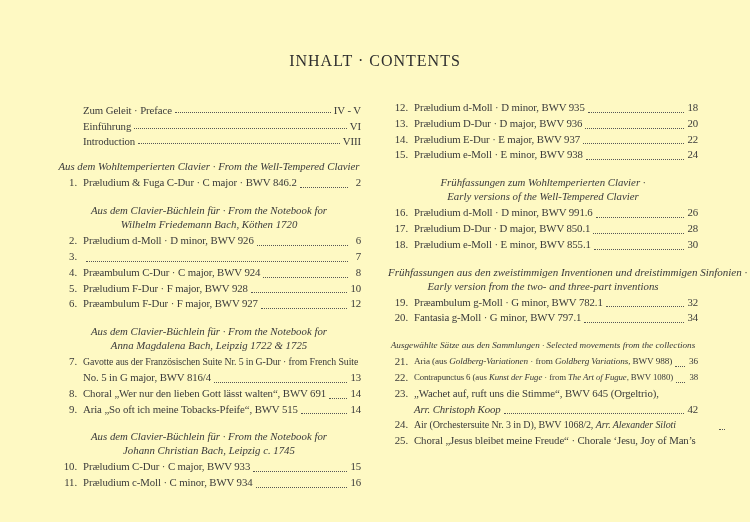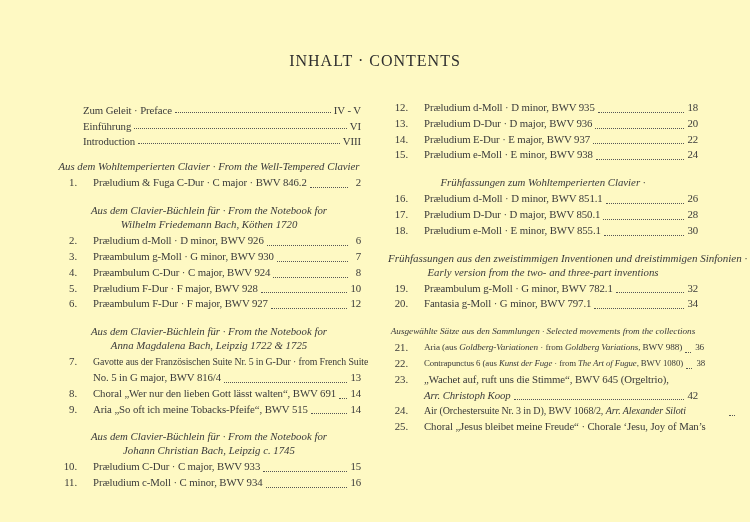--- a/index.html
+++ b/index.html
@@ -34,21 +34,21 @@
   
   .heading{
     font-style:italic;text-align:center;
     margin:12px 0 2px 0;
     font-size:10.8px;line-height:14px;color:#3a3a3a;
   }
   .hline{white-space:nowrap;height:14px;}
 
   
   .entry{display:flex;font-size:10.8px;letter-spacing:-0.1px;}
-  .num{flex:0 0 20px;text-align:right;padding-right:16px;height:15.8px;line-height:15.8px;}
+  .num{flex:0 0 20px;text-align:right;padding-right:6px;height:15.8px;line-height:15.8px;}
   .content{flex:1;min-width:0;}
   .line{display:flex;align-items:baseline;height:15.8px;line-height:15.8px;white-space:nowrap;}
   .txt{flex:0 0 auto;white-space:nowrap;}
   .it{font-style:italic;}
 
   .leader{
     flex:1 1 auto;min-width:6px;
     border-bottom:1.6px dotted #565656;
     margin:0 3px 3px 3px;
     align-self:flex-end;
@@ -100,21 +100,20 @@
             <span class="txt"><span>Præludium d-Moll · D minor, BWV 926</span></span>
             <span class="leader"></span>
             <span class="pg">6</span>
           </div>
         </span>
       </div>
       <div class="entry">
         <span class="num">3.</span>
         <span class="content">
           <div class="line fit">
-            <span class="txt"><span>Præambulum g-Moll · G minor, BWV 930</span></span>
             <span class="leader"></span>
             <span class="pg">7</span>
           </div>
         </span>
       </div>
       <div class="entry">
         <span class="num">4.</span>
         <span class="content">
           <div class="line fit">
             <span class="txt"><span>Præambulum C-Dur · C major, BWV 924</span></span>
@@ -241,26 +240,27 @@
         <span class="content">
           <div class="line fit">
             <span class="txt"><span>Præludium e-Moll · E minor, BWV 938</span></span>
             <span class="leader"></span>
             <span class="pg">24</span>
           </div>
         </span>
       </div>
       <div class="heading">
         <div class="hline fit">Frühfassungen zum Wohltemperierten Clavier ·</div>
+        <div class="hline fit">Early versions of the Well-Tempered Clavier</div>
       </div>
       <div class="entry">
         <span class="num">16.</span>
         <span class="content">
           <div class="line fit">
-            <span class="txt"><span>Præludium d-Moll · D minor, BWV 851.1</span></span>
+            <span class="txt"><span>Præludium d-Moll · D minor, BWV 991.6</span></span>
             <span class="leader"></span>
             <span class="pg">26</span>
           </div>
         </span>
       </div>
       <div class="entry">
         <span class="num">17.</span>
         <span class="content">
           <div class="line fit">
             <span class="txt"><span>Præludium D-Dur · D major, BWV 850.1</span></span>

